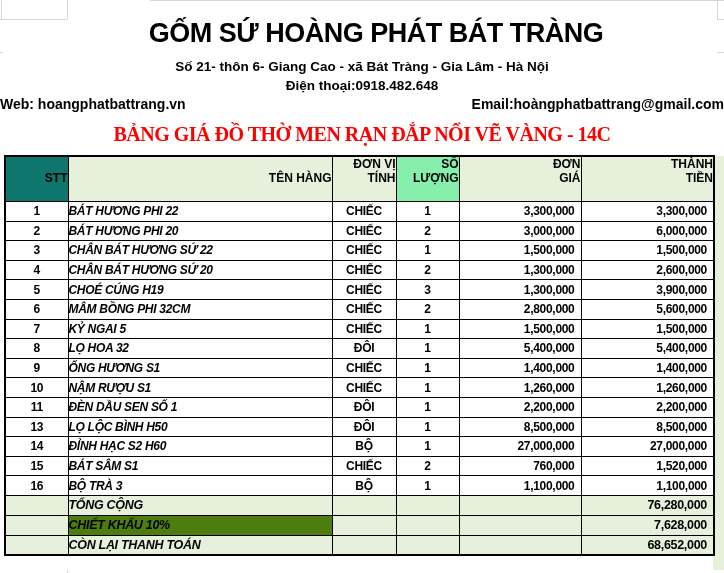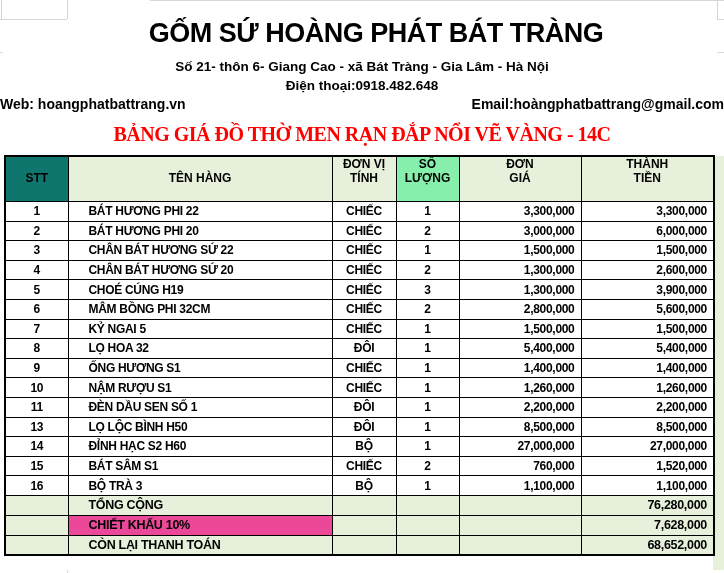--- a/index.html
+++ b/index.html
@@ -27,32 +27,32 @@
   
   .right-sliver { position: absolute; left: 713px; top: 156px; width: 11px; height: 414px; }
 
   
   table.price-table { position: absolute; top: 155px; left: 4px; width: 709px;
                       border-collapse: collapse; table-layout: fixed;
                       border: 2px solid #000; }
   .price-table th, .price-table td { border: 1px solid #000; overflow: hidden; }
 
   .price-table thead th { height: 44px; font-size: 12px; font-weight: bold;
-                          text-align: center; vertical-align: bottom;
+                          text-align: right; vertical-align: bottom;
                           white-space: pre-line; line-height: 14px; padding-bottom: 16px; }
 
   .price-table tbody tr { height: 19.6px; }
   .price-table tbody td { font-size: 12px; font-weight: bold; letter-spacing: -0.3px;
                           vertical-align: middle; background: #fff; }
 
   .price-table tfoot tr { height: 19.8px; }
   .price-table tfoot td { font-size: 12.5px; font-weight: bold; letter-spacing: -0.3px; vertical-align: middle; }
 
   .col-stt   { text-align: center; }
-  .col-name  { text-align: left; padding-left: 20px; }
+  .col-name  { text-align: left; padding-left: 0; font-style: italic; }
   .col-unit  { text-align: center; font-size: 11.5px; }
   .col-qty   { text-align: center; }
   .col-price { text-align: right; padding-right: 6px; }
   .col-total { text-align: right; padding-right: 6px; }
 </style>
 </head>
 <body>
 
 <div class="page">
 
@@ -229,21 +229,21 @@
         <tr>
           <td class="col-stt" style="background: rgb(231, 240, 219);"></td>
           <td class="col-name" style="background: rgb(231, 240, 219);">TỔNG CỘNG</td>
           <td class="col-unit" style="background: rgb(231, 240, 219);"></td>
           <td class="col-qty" style="background: rgb(231, 240, 219);"></td>
           <td class="col-price" style="background: rgb(231, 240, 219);"></td>
           <td class="col-total" style="background: rgb(231, 240, 219);">76,280,000</td>
         </tr>
         <tr>
           <td class="col-stt" style="background: rgb(231, 240, 219);"></td>
-          <td class="col-name" style="background: #ec4899;">CHIẾT KHẤU 10%</td>
+          <td class="col-name" style="background: #4d7c0f;">CHIẾT KHẤU 10%</td>
           <td class="col-unit" style="background: rgb(231, 240, 219);"></td>
           <td class="col-qty" style="background: rgb(231, 240, 219);"></td>
           <td class="col-price" style="background: rgb(231, 240, 219);"></td>
           <td class="col-total" style="background: rgb(231, 240, 219);">7,628,000</td>
         </tr>
         <tr>
           <td class="col-stt" style="background: rgb(231, 240, 219);"></td>
           <td class="col-name" style="background: rgb(231, 240, 219);">CÒN LẠI THANH TOÁN</td>
           <td class="col-unit" style="background: rgb(231, 240, 219);"></td>
           <td class="col-qty" style="background: rgb(231, 240, 219);"></td>

